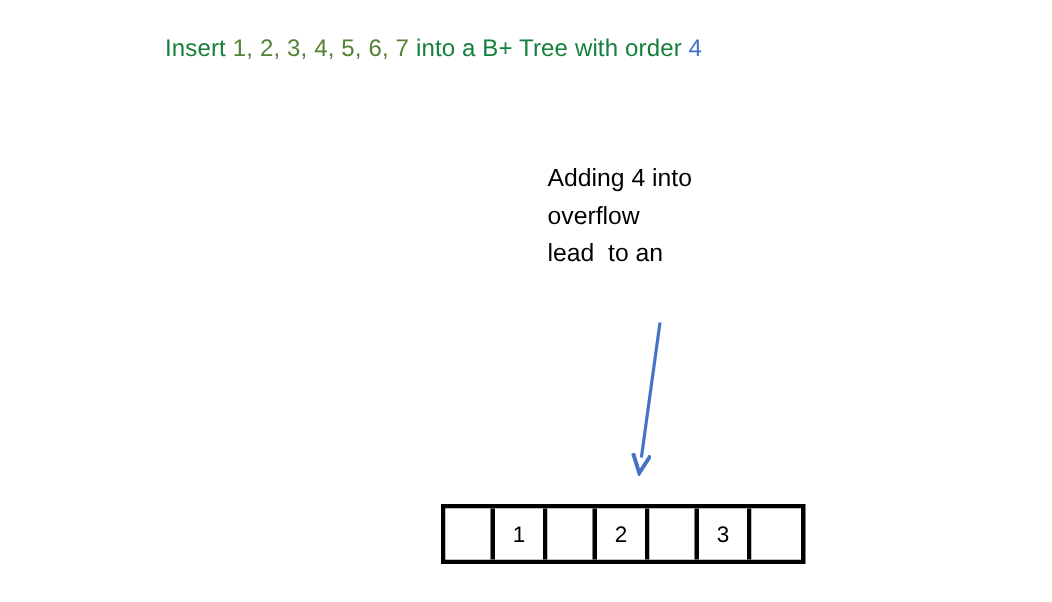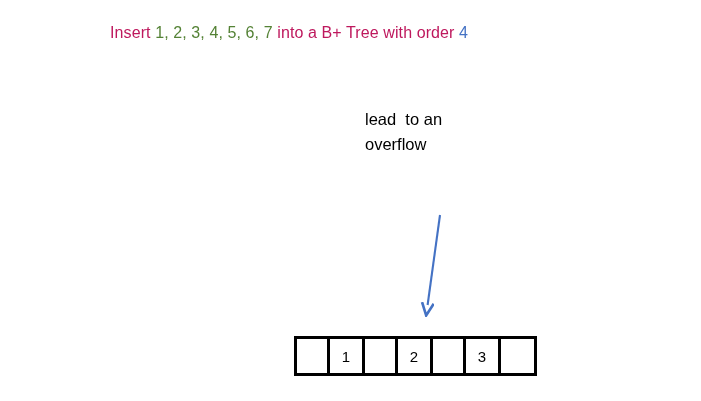--- a/index.html
+++ b/index.html
@@ -25,21 +25,21 @@
     position: absolute;
     left: 110px;
     top: 22px;
     font-size: 16px;
     line-height: 21px;
     color: #000000;
     white-space: nowrap;
     letter-spacing: 0.1px;
   }
   #title-line span { white-space: pre; }
-  .t-black  { color: #be185d; margin-top: 24px; }
+  .t-black  { color: #15803d; margin-top: 24px; }
   .t-green  { color: #548235; text-align: right; }
   .t-blue   { color: #4472c4; }
 
   
   #annotation {
     position: absolute;
     left: 365px;
     top: 107px;
     width: 145px;
     font-size: 16.5px;
@@ -87,22 +87,23 @@
 </head>
 <body>
 
 <div id="slide">
 
   <div id="title-line">
     <span class="t-black">Insert </span><span class="t-green">1, 2, 3, 4, 5, 6, 7</span><span class="t-black"> into a B+ Tree with order </span><span class="t-blue">4</span>
   </div>
 
   <div id="annotation">
+    <span class="ann-line">Adding 4 into</span>
+    <span class="ann-line">overflow</span>
     <span class="ann-line">lead  to an</span>
-    <span class="ann-line">overflow</span>
   </div>
 
   <svg id="arrow-svg" viewBox="0 0 70 120">
     <defs>
       <marker id="arrowhead" markerWidth="7" markerHeight="7" refX="1.2" refY="3.1" orient="auto">
         <path d="M0.2,0.3 L6.2,3.1 L0.2,5.9" fill="none" stroke="#4472c4" stroke-width="1.25" stroke-linecap="butt" stroke-linejoin="miter"></path>
       </marker>
     </defs>
     <line x1="40" y1="10" x2="27.6" y2="100" stroke="#4472c4" stroke-width="2.1" marker-end="url(#arrowhead)"></line>
   </svg>

